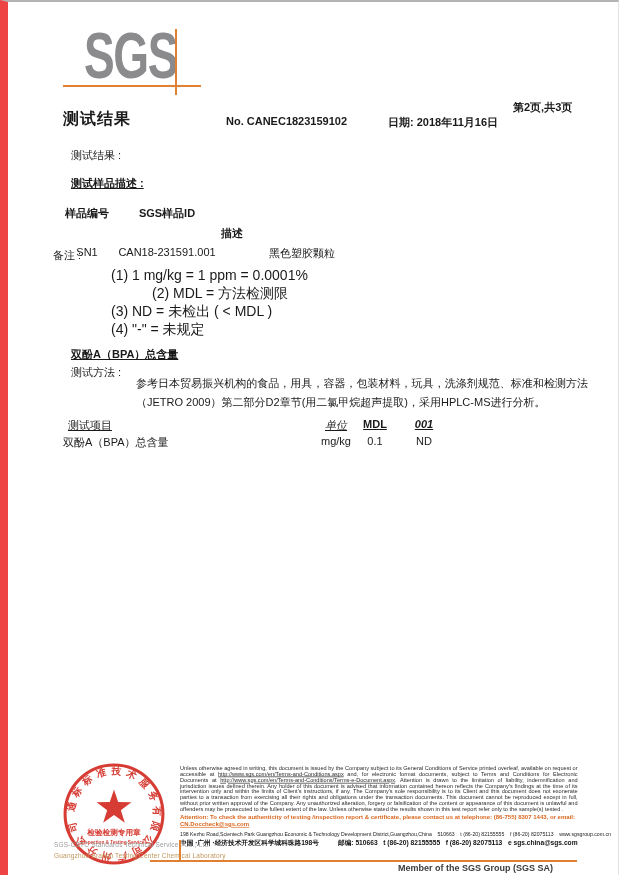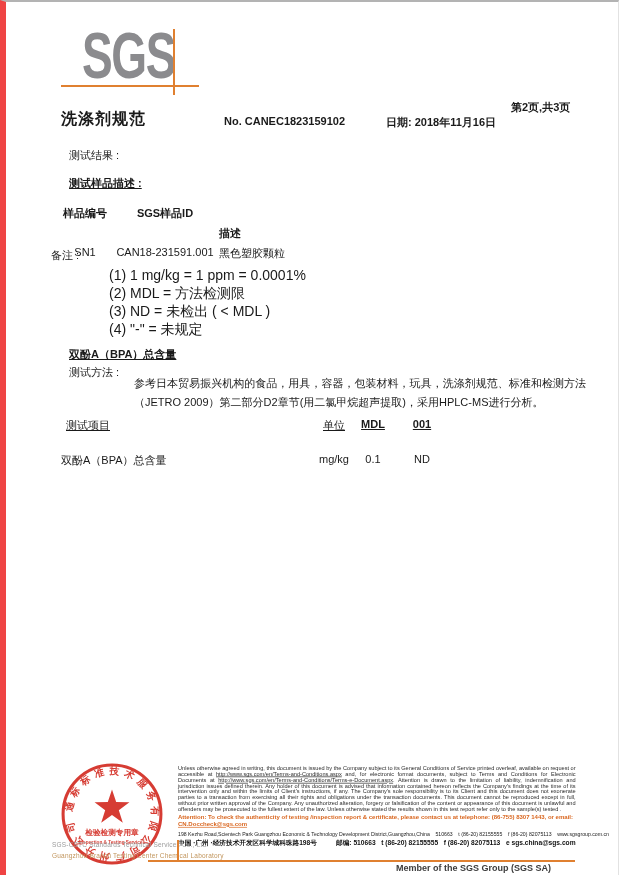--- a/index.html
+++ b/index.html
@@ -1,47 +1,47 @@
 <!DOCTYPE html>
 <html><head>
 <meta charset="utf-8">
 <style>
   * { margin:0; padding:0; box-sizing:border-box; }
   html,body { background:#fff; }
   .page {
     position:relative; width:619px; height:875px; background:#ffffff;
-    border-top:2px solid #b3b3b3; border-left:6px solid #ef4444; border-right:1px solid #e2e2e2;
+    border-top:2px solid #b3b3b3; border-left:8px solid #ef4444; border-right:1px solid #e2e2e2;
     font-family:"Liberation Sans","DejaVu Sans",sans-serif; color:#1a1a1a; overflow:hidden;
   }
   .abs { position:absolute; }
   
   .logo-text { left:76px; top:22px; font-size:64px; font-weight:bold; color:#8b8b8e;
     letter-spacing:-2px; transform:scaleX(0.72); transform-origin:left top; line-height:1; }
   .rule-h { left:55px; top:83px; width:138px; height:2px; background:#e08030; }
   .rule-v { left:167px; top:27px; width:2px; height:66px; background:#e08030; }
   
   .doc-title { left:55px; top:107px; font-size:16px; font-weight:bold; letter-spacing:1px; }
   .rep-no   { left:218px; top:113px; font-size:11px; font-weight:bold; }
   .rep-date { left:380px; top:113px; font-size:11px; font-weight:bold; }
   .rep-page { left:505px; top:98px; font-size:11px; font-weight:bold; }
   .t11 { font-size:11px;margin-left:8px; }
   .bold { font-weight:bold; }
   .ul { text-decoration:underline; }
-  .it { }
+  .it { font-style:italic; }
   
   .sample-table { left:50px; top:202px; display:grid; grid-template-columns:58px 102px 170px; row-gap:1px; font-size:11px; }
   .sample-table .h { font-weight:bold; }
   .sample-table .c { text-align:center; }
   .sample-table div { padding:2px 0; }
   
   .remark { left:103px; font-size:14px; }
   
   .method-text { left:128px; top:372px; width:452px; font-size:11px; line-height:19px; text-align:justify; }
   
-  .result-table { left:55px; top:416px; display:grid; grid-template-columns:250px 46px 32px 66px; row-gap:20px; font-size:11px; }
+  .result-table { left:55px; top:416px; display:grid; grid-template-columns:250px 46px 32px 66px; row-gap:2px; font-size:11px; }
   .result-table .c { text-align:center; }
   
   .stamp-svg { left:53px; top:759px; width:106px; height:106px; opacity:0.9; }
   .company1 { left:46px; top:839px; font-size:6.5px; color:#9b9b9b; letter-spacing:0.2px; }
   .company2 { left:46px; top:850px; font-size:6.5px; color:#c1955c; letter-spacing:0.2px; }
   .fine-block { left:172px; top:764px; width:398px; }
   .fine-inner { width:568px; transform:scale(0.7); transform-origin:left top; }
   .disclaimer { font-size:8px; line-height:8.3px; text-align:justify; color:#2d2d2d; }
   .disclaimer .link { text-decoration:underline; color:#2d2d2d; }
   .attention { margin-top:3px; font-size:8.6px; line-height:9.6px; font-weight:bold; color:#d9661f; }
@@ -55,42 +55,42 @@
 </style>
 </head>
 <body>
 
 <div class="page">
 
   <div class="abs logo-text">SGS</div>
   <div class="abs rule-h"></div>
   <div class="abs rule-v"></div>
 
-  <div class="abs doc-title">洗涤剂规范</div>
+  <div class="abs doc-title">测试结果</div>
   <div class="abs rep-no">No. CANEC1823159102</div>
   <div class="abs rep-date">日期: 2018年11月16日</div>
   <div class="abs rep-page">第2页,共3页</div>
 
   <div class="abs t11" style="left:55px; top:146px;">测试结果 :</div>
 
   <div class="abs t11" style="left:55px; top:174px;">
     <span class="bold ul">测试样品描述 :</span>
   </div>
   <div class="abs sample-table">
     <div class="h c">样品编号</div>
     <div class="h c">SGS样品ID</div>
     <div class="h" style="padding-left:3px;margin-top:20px;">描述</div>
     <div class="c">SN1</div>
     <div class="c">CAN18-231591.001</div>
-    <div style="padding-left:3px;">黑色塑胶颗粒</div>
+    <div style="padding-left:3px;margin-left:48px;">黑色塑胶颗粒</div>
   </div>
 
   <div class="abs t11" style="left:37px; top:246px;">备注 :</div>
   <div class="abs remark" style="top:265px;">(1) 1 mg/kg = 1 ppm = 0.0001%</div>
-  <div class="abs remark" style="top:283px;">(2) MDL = 方法检测限</div>
+  <div class="abs remark" style="top:283px;margin-left:41px;">(2) MDL = 方法检测限</div>
   <div class="abs remark" style="top:301px;">(3) ND = 未检出 ( &lt; MDL )</div>
   <div class="abs remark" style="top:319px;">(4) "-" = 未规定</div>
 
   <div class="abs t11" style="left:55px; top:345px;">
     <span class="bold ul">双酚A（BPA）总含量</span>
   </div>
   <div class="abs t11" style="left:55px; top:363px;">测试方法 :</div>
   <div class="abs method-text">参考日本贸易振兴机构的食品，用具，容器，包装材料，玩具，洗涤剂规范、标准和检测方法（JETRO 2009）第二部分D2章节(用二氯甲烷超声提取)，采用HPLC-MS进行分析。</div>
 
   <div class="abs result-table">

